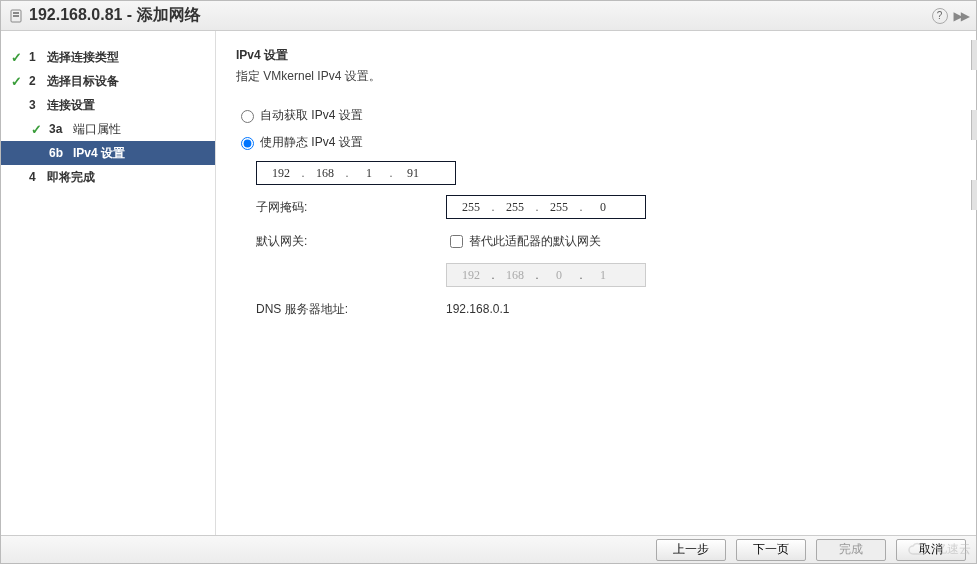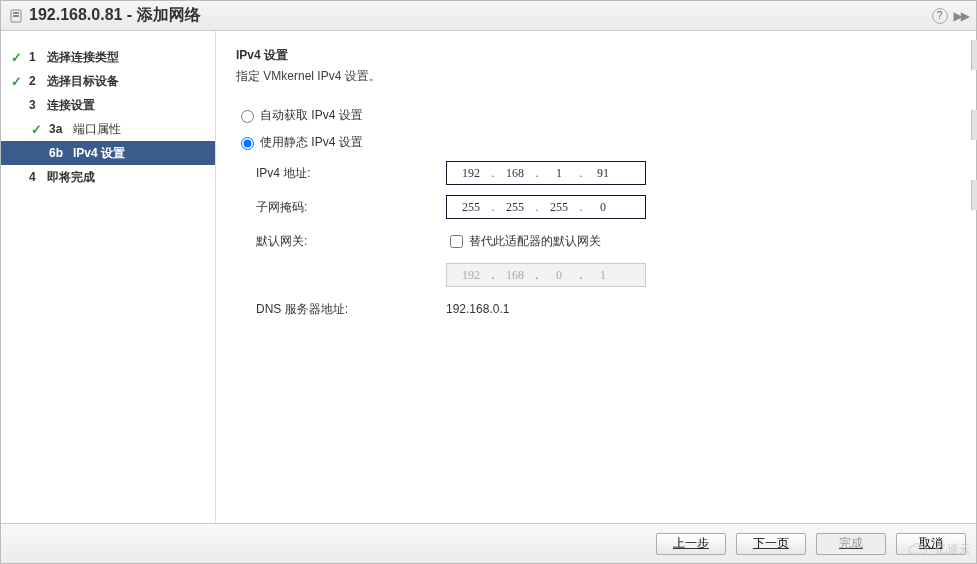--- a/index.html
+++ b/index.html
@@ -28,21 +28,21 @@
   .radio-row input { margin-right:6px; }
   .form { margin-left:20px; margin-top:6px;}
   .form-row { display:flex; align-items:center; margin-bottom:10px; min-height:24px;}
   .form-row .label { width:190px; }
   .ip-box { display:inline-flex; align-items:center; border:1px solid #0f172a; background:#fff; padding:0 6px; height:24px; font-family:Liberation Serif, serif; font-size:12px; width:200px; }
   .ip-box.disabled{ background:#f2f2f2; color:#aaa; border-color:#ccc;}
   .ip-box span.oct{ width:36px; text-align:center; }
   .ip-box span.dot{ width:8px; text-align:center; color:#666;}
   .cb { margin-right:6px;}
   .static-val { font-size:12px; }
-  .footer { height:40px; border-top:1px solid #ccc; background:linear-gradient(#f8f8f8,#ececec); display:flex; align-items:center; justify-content:flex-end; padding:0 10px; gap:10px;text-decoration:underline;}
+  .footer { height:28px; border-top:1px solid #ccc; background:linear-gradient(#f8f8f8,#ececec); display:flex; align-items:center; justify-content:flex-end; padding:0 10px; gap:10px;}
   .btn { height:22px; min-width:70px; border:1px solid #aaa; background:linear-gradient(#fff,#e8e8e8); border-radius:2px; font-size:12px; cursor:pointer; padding:0 12px;}
   .btn.disabled { color:#999; background:#eee; cursor:default;}
   .watermark{ position:fixed; right:6px; bottom:6px; opacity:.65; color:#bbb; font-size:12px; display:flex; align-items:center; gap:4px;}
   .watermark .logo{ width:24px;height:16px;}
   .edge-stub{ position:fixed; right:0; width:6px; background:#e2e2e2; border-left:1px solid #bbb;}
 </style>
 </head>
 <body>
 
 <div class="window">
@@ -104,21 +104,20 @@
         <span>自动获取 IPv4 设置</span>
       </div>
       <div class="radio-row">
         <input type="radio" name="ipv4" checked="" style="">
         <span>使用静态 IPv4 设置</span>
       </div>
 
       <div class="form">
 
         <div class="form-row">
-          <span class="label">IPv4 地址:</span>
           <span class="ip-box">
             <span class="oct">192</span>
               <span class="dot">.</span>
             <span class="oct">168</span>
               <span class="dot">.</span>
             <span class="oct">1</span>
               <span class="dot">.</span>
             <span class="oct">91</span>
           </span>
         </div>

